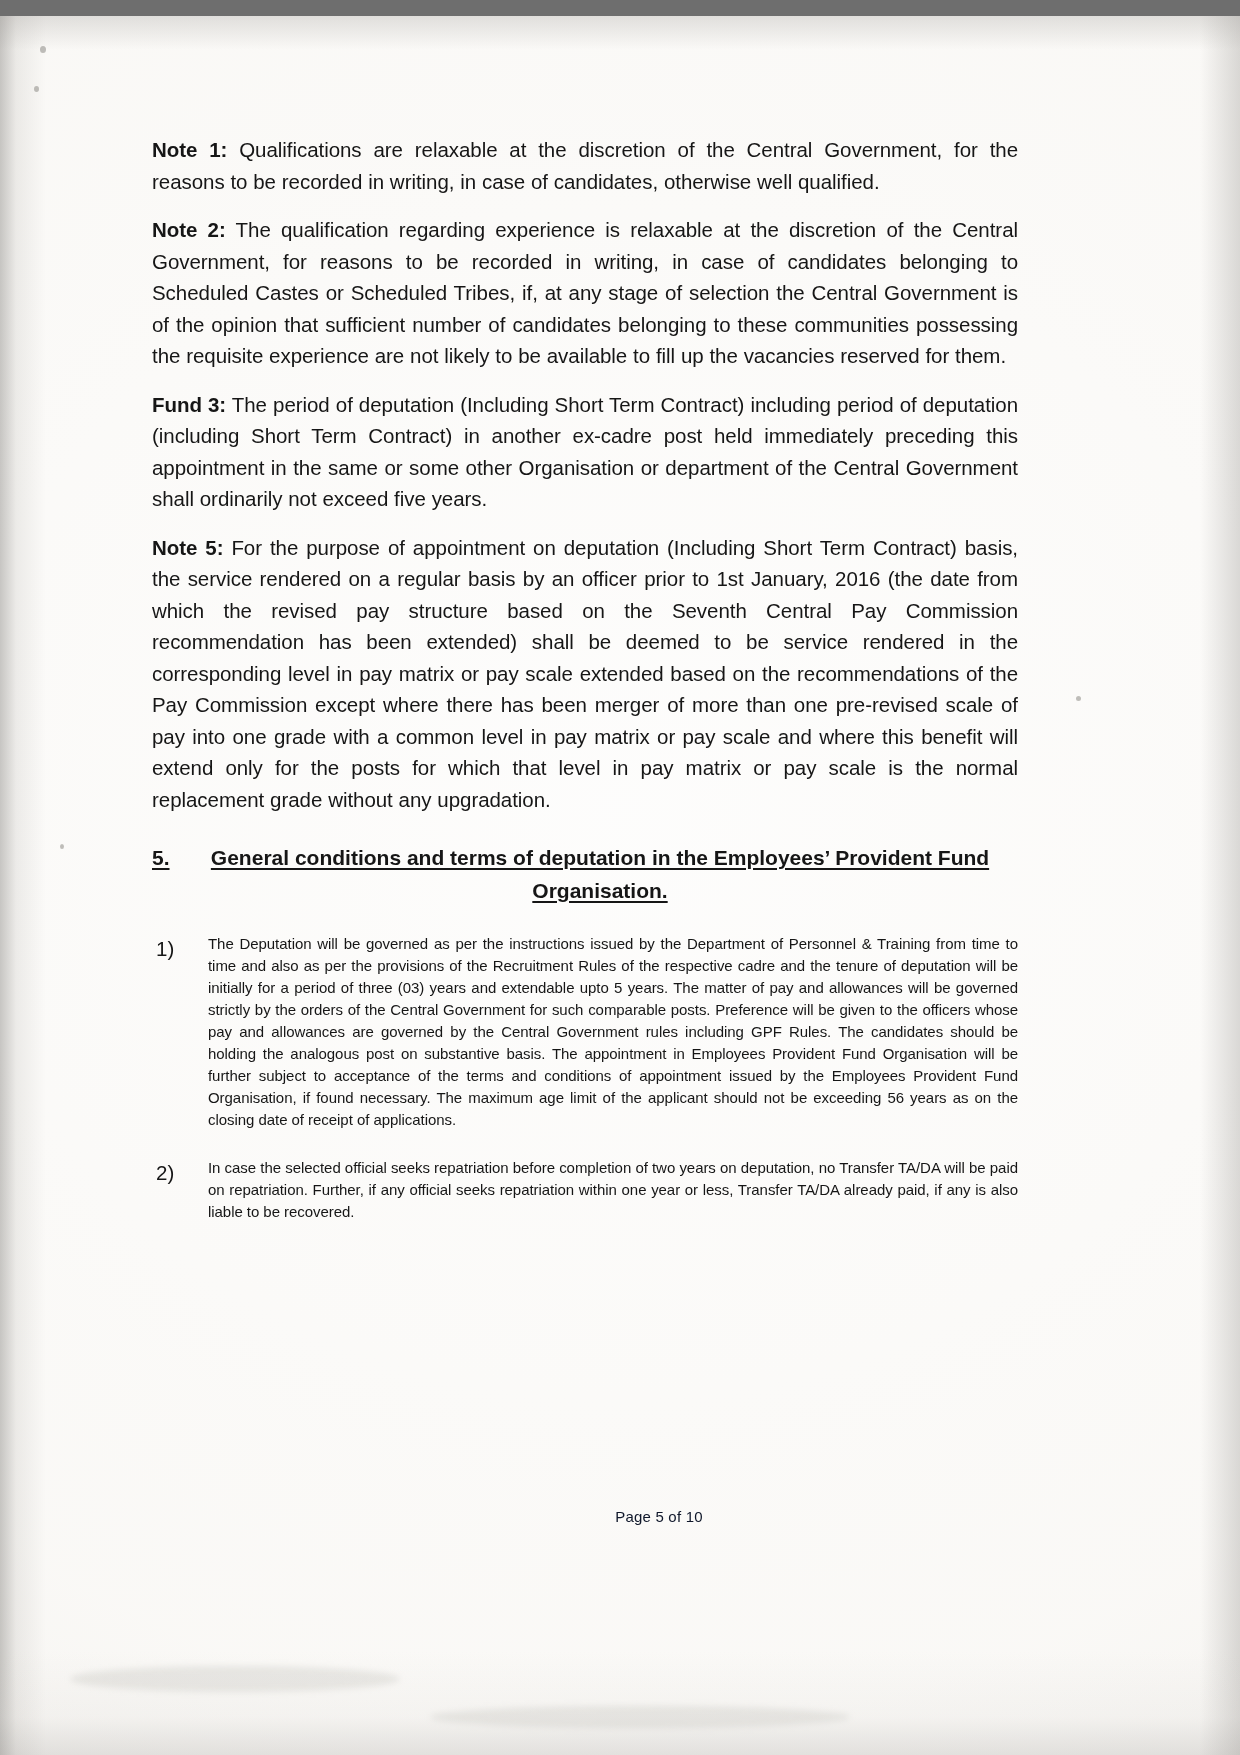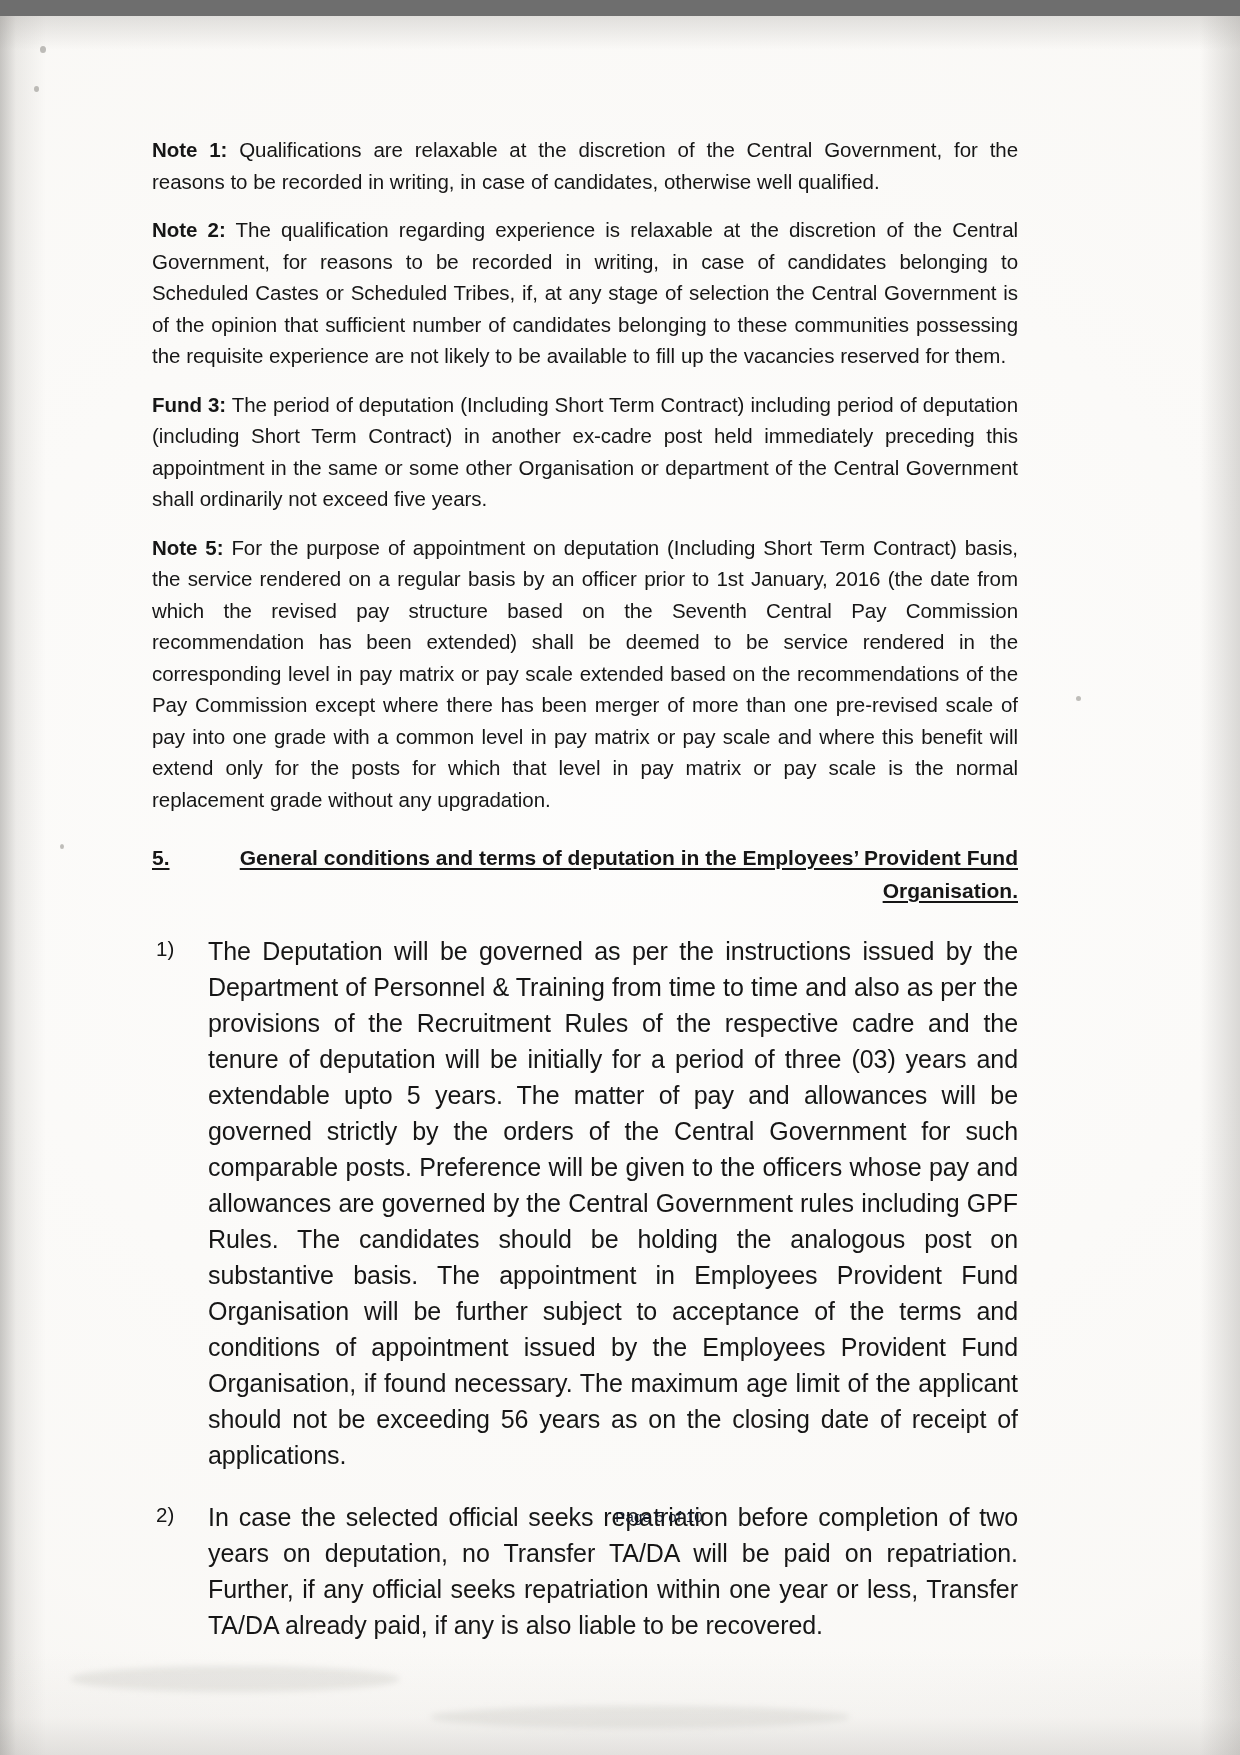--- a/index.html
+++ b/index.html
@@ -128,41 +128,41 @@
   .section-heading .sh-num {
     width: 30px;
     flex: 0 0 30px;
     text-decoration: underline;
     text-underline-offset: 3px;
   }
   .section-heading .sh-text {
     flex: 1;
     text-decoration: underline;
     text-underline-offset: 3px;
-    text-align: right;
+    text-align: center;
   }
 
   
   .list-item {
     display: flex;
     align-items: flex-start;
     margin-bottom: 26px;
   }
   .list-item .li-num {
     flex: 0 0 56px;
     width: 56px;
     font-size: 20.5px;
     line-height: 31.5px;
     padding-left: 4px;
     box-sizing: border-box;
   }
   .list-item .li-body {
     flex: 1;
-    font-size: 25px;
-    line-height: 36px;
+    font-size: 15px;
+    line-height: 22px;
     text-align: justify;
     text-justify: inter-word;
     letter-spacing: -0.05px;
   }
 
   .footer {
     position: absolute;
     left: 0;
     top: 1492px;
     width: 100%;

